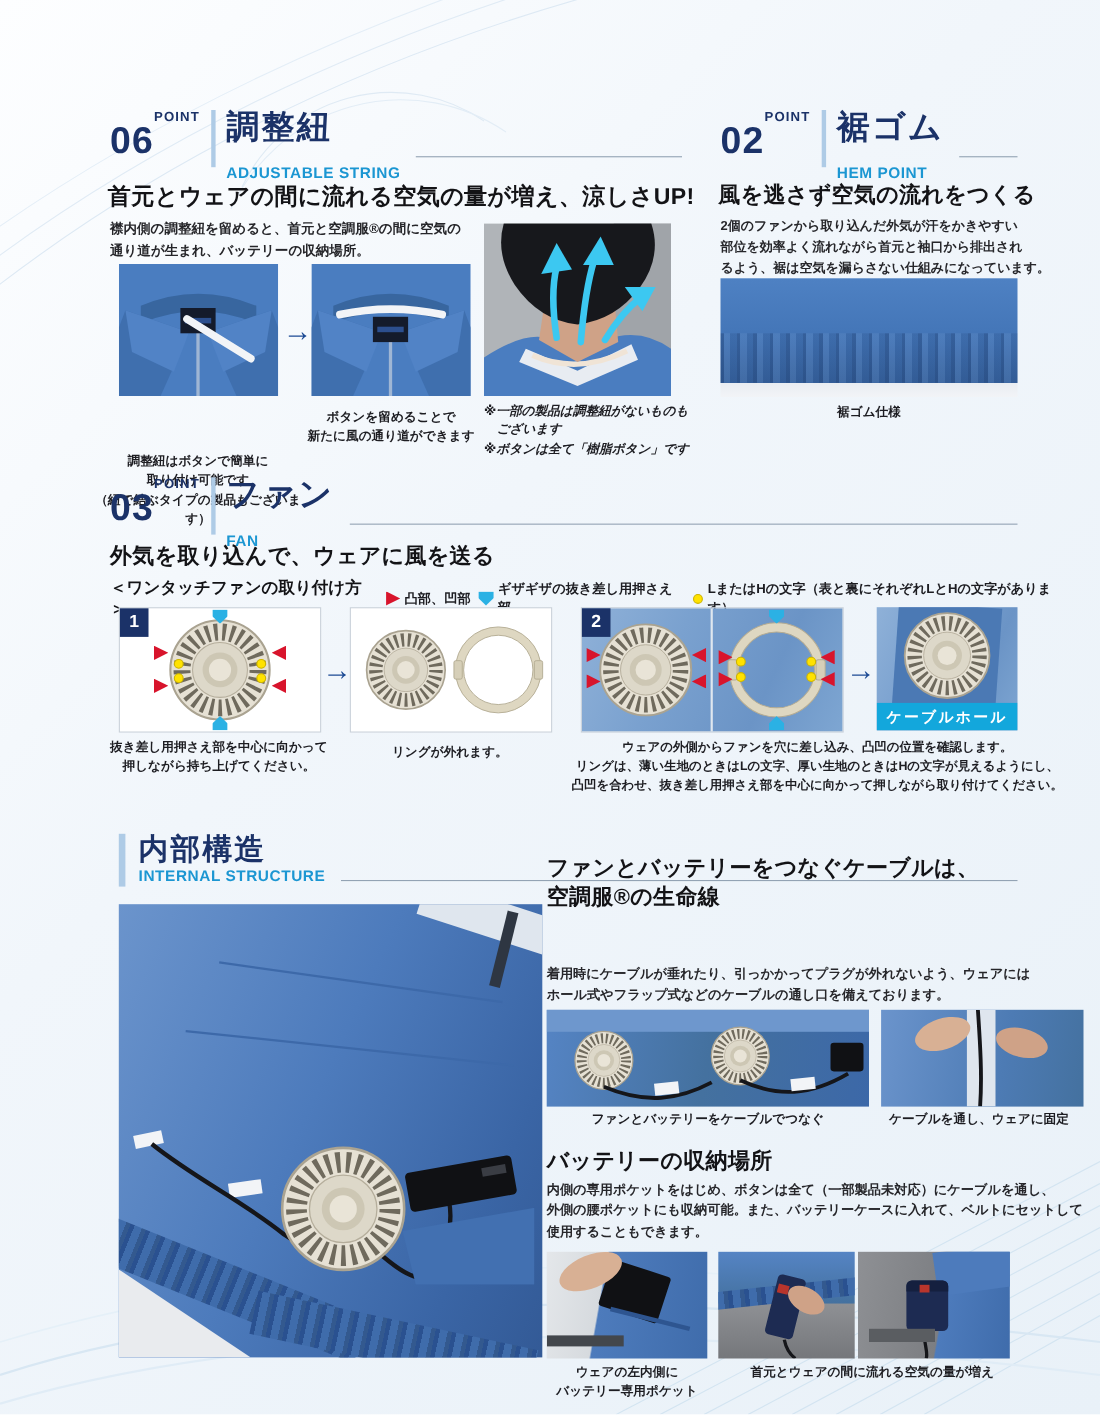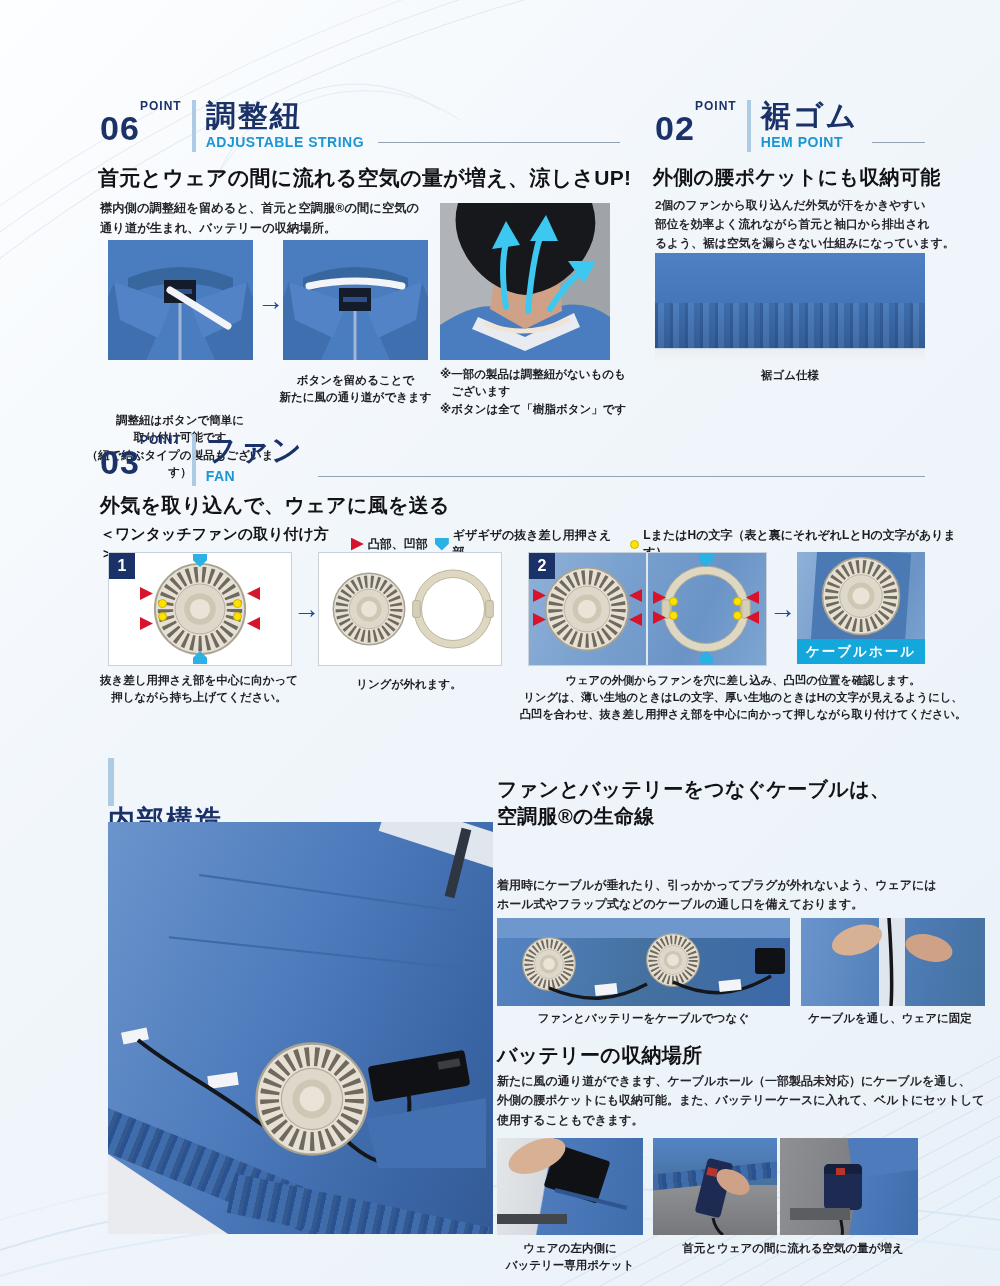--- a/index.html
+++ b/index.html
@@ -8,24 +8,24 @@
         background:linear-gradient(135deg,#fdfeff 0%,#f1f6fb 40%,#e9f1f8 100%);}
   .deco{position:absolute;z-index:0;pointer-events:none;}
 
   
   .pt-head{position:absolute;display:flex;align-items:flex-start;z-index:2;}
   .pt-no{display:flex;flex-direction:column;align-items:flex-start;}
   .pt-kicker{font-size:12px;font-weight:900;color:var(--navy);letter-spacing:1px;line-height:1;padding-left:40px;}
   .pt-num{font-size:34px;font-weight:900;color:var(--navy);line-height:0.95;letter-spacing:1px;}
   .pt-bar{width:4px;height:52px;background:var(--bar);margin:0 10px 0 10px;}
   .pt-title{font-size:30px;font-weight:900;color:var(--navy);line-height:1.05;letter-spacing:2px;}
-  .pt-sub{font-size:14px;font-weight:900;color:var(--cyan);letter-spacing:0.5px;margin-top:2px;}
+  .pt-sub{font-size:14px;font-weight:900;color:var(--cyan);letter-spacing:0.5px;margin-top:17px;}
   .pt-line{flex:1;height:1px;background:var(--line);margin-top:42px;margin-left:14px;}
 
-  .is-head{position:absolute;display:flex;align-items:flex-start;z-index:2;flex-direction:column;}
+  .is-head{position:absolute;display:flex;align-items:flex-start;z-index:2;}
   .is-bar{width:6px;height:48px;background:var(--bar);margin-right:12px;}
   .is-title{font-size:27px;font-weight:900;color:var(--navy);line-height:1.05;letter-spacing:2px;}
   .is-sub{font-size:14px;font-weight:900;color:var(--cyan);letter-spacing:0.5px;margin-top:2px;}
 
   .headline{position:absolute;font-weight:900;color:#131316;letter-spacing:0.3px;z-index:2;white-space:pre-line;}
   .bodytxt{position:absolute;font-size:12.3px;font-weight:700;color:#26262a;line-height:1.62;white-space:pre-line;z-index:2;}
   .cap{position:absolute;font-size:11.5px;font-weight:700;color:#1d1d22;line-height:1.5;white-space:pre-line;text-align:center;z-index:2;}
   .cap.left{text-align:left;}
 
   .photo{position:absolute;overflow:hidden;z-index:2;}
@@ -176,38 +176,38 @@
         <polygon points="156,58 128,58 144,80"></polygon>
       </g>
     </svg>
   </div>
 
   <div class="cap" style="left:80px;top:366px;width:200px;margin-top:46px;">調整紐はボタンで簡単に
 取り付け可能です
 （紐で結ぶタイプの製品もございます）</div>
   <div class="cap" style="left:268px;top:372px;width:175px;">ボタンを留めることで
 新たに風の通り道ができます</div>
-  <div class="cap left" style="left:440px;top:366px;width:190px;">※一部の製品は調整紐がないものも
+  <div class="cap left" style="left:440px;top:366px;width:190px;font-style:italic;">※一部の製品は調整紐がないものも
 　ございます
 ※ボタンは全て「樹脂ボタン」です</div>
 
   <div class="pt-head" style="left:655px;top:100px;width:270px;">
     <div class="pt-no">
       <div class="pt-kicker">POINT</div>
       <div class="pt-num">02</div>
     </div>
     <div class="pt-bar"></div>
     <div>
       <div class="pt-title">裾ゴム</div>
       <div class="pt-sub">HEM POINT</div>
     </div>
     <div class="pt-line"></div>
   </div>
 
-  <div class="headline" style="left:653px;top:164px;font-size:20px;">外側の腰ポケットにも収納可能</div>
+  <div class="headline" style="left:653px;top:164px;font-size:20px;">風を逃さず空気の流れをつくる</div>
   <div class="bodytxt" style="left:655px;top:196px;font-size:11.8px;">2個のファンから取り込んだ外気が汗をかきやすい
 部位を効率よく流れながら首元と袖口から排出され
 るよう、裾は空気を漏らさない仕組みになっています。</div>
 
   <div class="photo hemp" style="left:655px;top:253px;width:270px;height:108px;"></div>
   <div class="cap" style="left:655px;top:367px;width:270px;">裾ゴム仕様</div>
 
   <div class="pt-head" style="left:100px;top:434px;width:825px;">
     <div class="pt-no">
       <div class="pt-kicker">POINT</div>
@@ -365,21 +365,21 @@
     <svg width="184" height="88" style="position:absolute;left:0;top:0;">
       <path d="M88,0 C90,30 92,60 90,88" stroke="#15161a" stroke-width="3.5" fill="none"></path>
       <ellipse cx="56" cy="22" rx="26" ry="14" fill="#d8b094" transform="rotate(-18 56 22)"></ellipse>
       <ellipse cx="128" cy="30" rx="24" ry="13" fill="#cfa287" transform="rotate(14 128 30)"></ellipse>
     </svg>
   </div>
   <div class="cap" style="left:497px;top:1010px;width:293px;">ファンとバッテリーをケーブルでつなぐ</div>
   <div class="cap" style="left:790px;top:1010px;width:200px;">ケーブルを通し、ウェアに固定</div>
 
   <div class="headline" style="left:497px;top:1042px;font-size:20px;">バッテリーの収納場所</div>
-  <div class="bodytxt" style="left:497px;top:1072px;font-size:12px;">新たに風の通り道ができます、ケーブルホール（一部製品未対応）にケーブルを通し、
+  <div class="bodytxt" style="left:497px;top:1072px;font-size:12px;">内側の専用ポケットをはじめ、ボタンは全て（一部製品未対応）にケーブルを通し、
 外側の腰ポケットにも収納可能。また、バッテリーケースに入れて、ベルトにセットして
 使用することもできます。</div>
 
   <div class="photo" style="left:497px;top:1138px;width:146px;height:97px;background:linear-gradient(100deg,#e4e7ea 0%,#d6dade 34%,#4d7bbc 35%,#3f6cab 100%);">
     <div style="position:absolute;left:52px;top:14px;width:56px;height:44px;background:#101114;border-radius:3px;transform:rotate(18deg);"></div>
     <ellipse></ellipse>
     <svg width="146" height="97" style="position:absolute;left:0;top:0;">
       <ellipse cx="40" cy="18" rx="30" ry="15" fill="#d8b094" transform="rotate(-22 40 18)"></ellipse>
       <rect x="0" y="76" width="70" height="10" fill="#43474c"></rect>
       <path d="M58,52 L130,70" stroke="#2e5590" stroke-width="4"></path>

